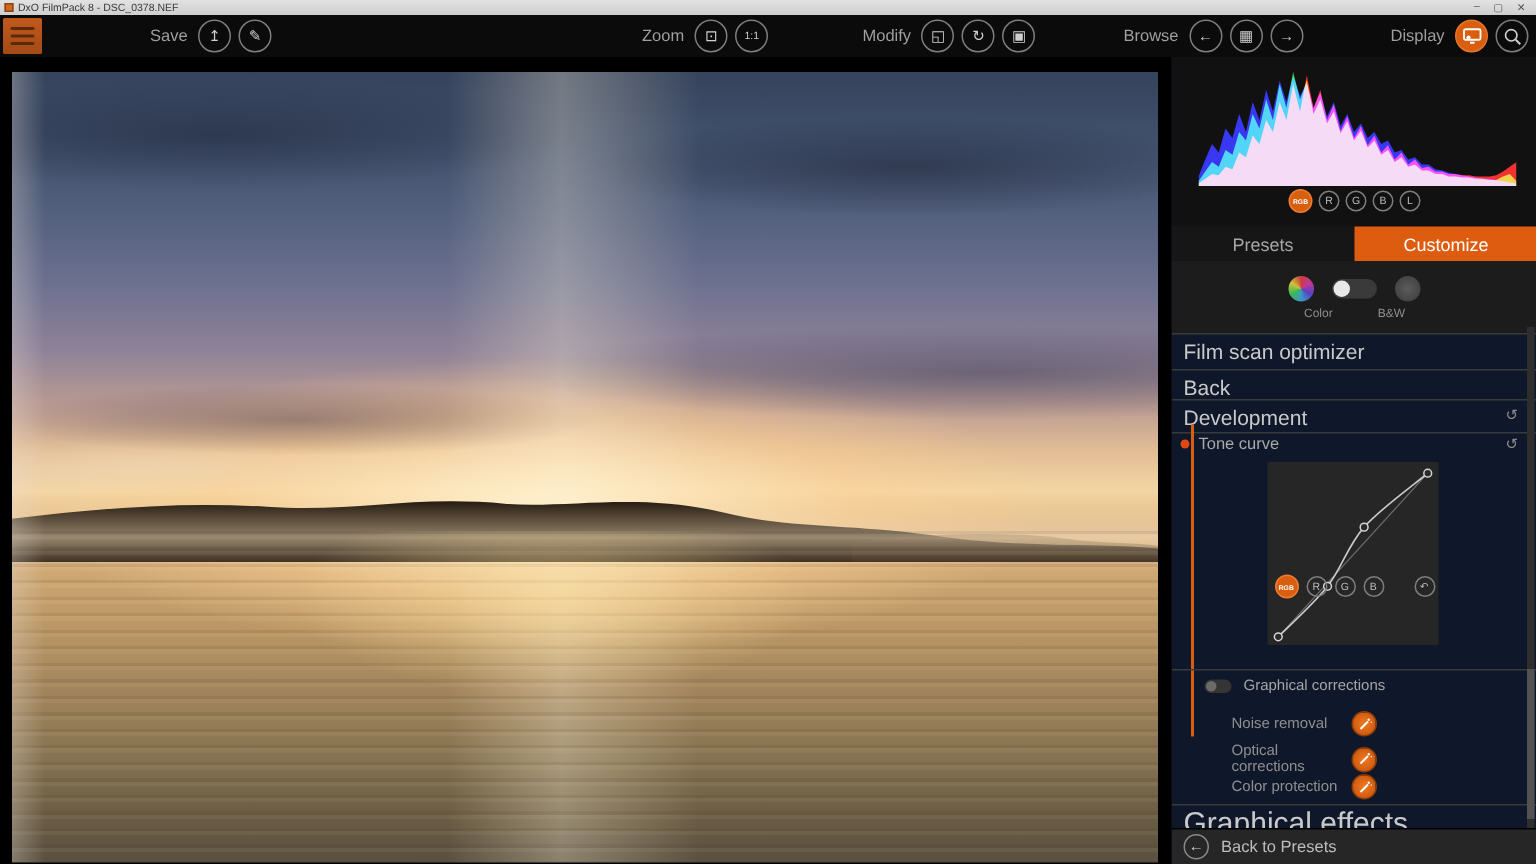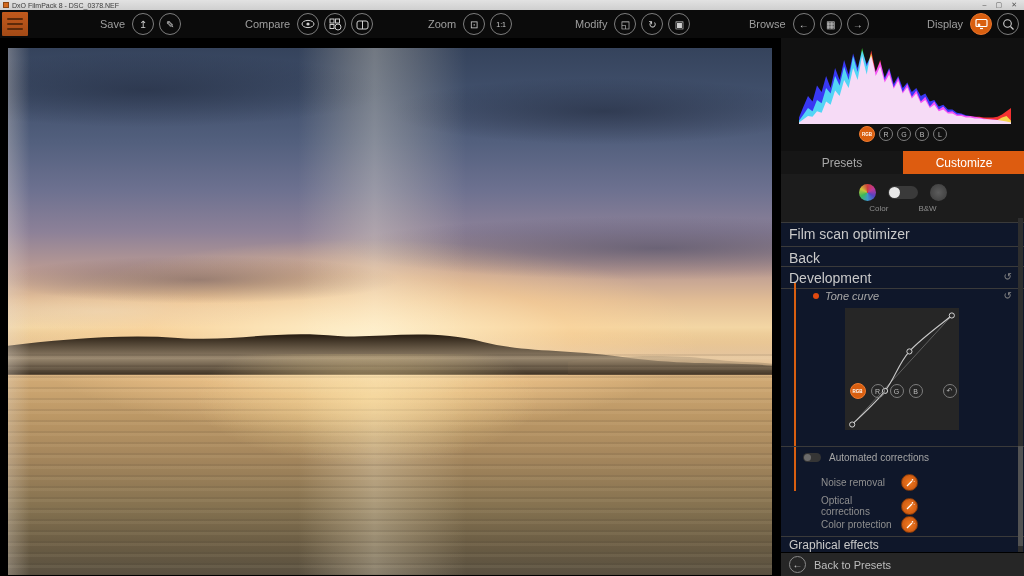--- a/index.html
+++ b/index.html
@@ -85,26 +85,26 @@
   .mode-inner { position:absolute; left:0; top:10px; width:244px; display:flex; justify-content:center; align-items:center; gap:12px; }
   .colorwheel { width:17px; height:17px; border-radius:50%;
     background:conic-gradient(#e14040,#cf3ba8,#5a48d6,#3fa7d9,#3fc95e,#e0d43c,#e14040); opacity:.9; cursor:pointer; }
   .bwcircle { width:17px; height:17px; border-radius:50%; background:radial-gradient(#5c5c5c,#3a3a3a); cursor:pointer; }
   .switch { width:30px; height:13px; border-radius:7px; background:#3a3a3a; position:relative; cursor:pointer; }
   .switch .knob { position:absolute; left:1px; top:1px; width:11px; height:11px; border-radius:50%; background:#e8e8e8; }
   .mode-labels { position:absolute; left:0; top:30px; width:244px; display:flex; justify-content:center; gap:30px; font-size:8px; color:#8d8d8d; }
 
   .sec-divider { position:absolute; left:0; width:244px; height:1px; background:#3a3a3a; }
   .sec-header { position:absolute; left:8px; font-size:14px; color:#c9c9c9; cursor:pointer; }
-  .sec-header.big { font-size:12px; }
+  .sec-header.big { font-size:20px; }
   .reset-ico { position:absolute; right:12px; font-size:10px; color:#8a8a8a; cursor:pointer; }
 
   .accent-line { position:absolute; left:13px; top:245px; width:2px; height:208px; background:#d95f10; }
 
-  .subrow { position:absolute; left:32px; display:flex; align-items:center; gap:6px; font-size:11px; color:#a8a8a8;font-style:italic; }
+  .subrow { position:absolute; left:6px; display:flex; align-items:center; gap:6px; font-size:11px; color:#a8a8a8; }
   .dot { width:6px; height:6px; border-radius:50%; background:#e0490f; }
 
   .curvewrap { position:absolute; left:60px; top:266px; }
   .curve-btns { position:absolute; left:0; top:345px; width:244px; display:flex; justify-content:center; gap:5px; align-items:center; }
   .undo-gap { width:10px; }
 
   .autorow { position:absolute; left:22px; display:flex; align-items:center; gap:8px; font-size:10px; color:#8f8f8f; }
   .mini-toggle { width:18px; height:9px; border-radius:5px; background:#353535; position:relative; cursor:pointer; }
   .mini-toggle .knob { position:absolute; left:1px; top:1px; width:7px; height:7px; border-radius:50%; background:#6b6b6b; }
   .wandbtn { width:17px; height:17px; border-radius:50%; background:radial-gradient(#f07a20,#c24f0c);
@@ -144,43 +144,20 @@
     <div class="tgroup" style="left:100px">
       <span class="tlabel">Save</span>
       <span class="cbtn">
           <span>↥</span>
         </span>
       <span class="cbtn">
           <span>✎</span>
         </span>
     </div>
 
-    <div class="tgroup" style="left:245px">
-      <span class="tlabel">Compare</span>
-      <span class="cbtn">
-        <svg width="14" height="10" viewBox="0 0 14 10">
-          <ellipse cx="7" cy="5" rx="6" ry="3.6" fill="none" stroke="#cfcfcf" stroke-width="1"></ellipse>
-          <circle cx="7" cy="5" r="1.6" fill="#cfcfcf"></circle>
-        </svg>
-      </span>
-      <span class="cbtn">
-        <svg width="13" height="13" viewBox="0 0 13 13">
-          <rect x="1" y="1" width="4" height="4" fill="none" stroke="#cfcfcf"></rect>
-          <rect x="6.5" y="1" width="4" height="4" fill="none" stroke="#cfcfcf"></rect>
-          <rect x="1" y="6.5" width="4" height="4" fill="none" stroke="#cfcfcf"></rect>
-          <circle cx="9" cy="9" r="3" fill="none" stroke="#cfcfcf"></circle>
-        </svg>
-      </span>
-      <span class="cbtn">
-        <svg width="13" height="11" viewBox="0 0 13 11">
-          <rect x="1" y="2" width="11" height="8" rx="2" fill="none" stroke="#cfcfcf"></rect>
-          <path d="M6.5 2 L6.5 10" stroke="#cfcfcf"></path>
-        </svg>
-      </span>
-    </div>
 
     <div class="tgroup" style="left:428px">
       <span class="tlabel">Zoom</span>
       <span class="cbtn">
           <span>⊡</span>
         </span>
       <span class="cbtn small-text">
           <span>1:1</span>
         </span>
     </div>
@@ -319,21 +296,21 @@
         <span class="undo-gap"></span>
         <span class="chanbtn">↶</span>
       </div>
 
       <div class="sec-divider" style="top:408px"></div>
 
       <div class="autorow" style="top:414px">
         <span class="mini-toggle">
             <span class="knob"></span>
           </span>
-        <span style="color:#a5a5a5">Automated corrections</span>
+        <span style="color:#a5a5a5">Graphical corrections</span>
       </div>
 
       <div class="autorow" style="top:436px; left:40px">
         <span style="width:72px">Noise removal</span>
         <span class="wandbtn">
           <svg width="10" height="10" viewBox="0 0 10 10">
             <path d="M2 8 L7 3" stroke="#fff" stroke-width="1.3"></path>
             <path d="M7.5 1 L7.5 2.6 M6.7 1.8 L8.3 1.8 M8.8 3.4 L9.6 3.4" stroke="#fff" stroke-width="0.8"></path>
           </svg>
         </span>

